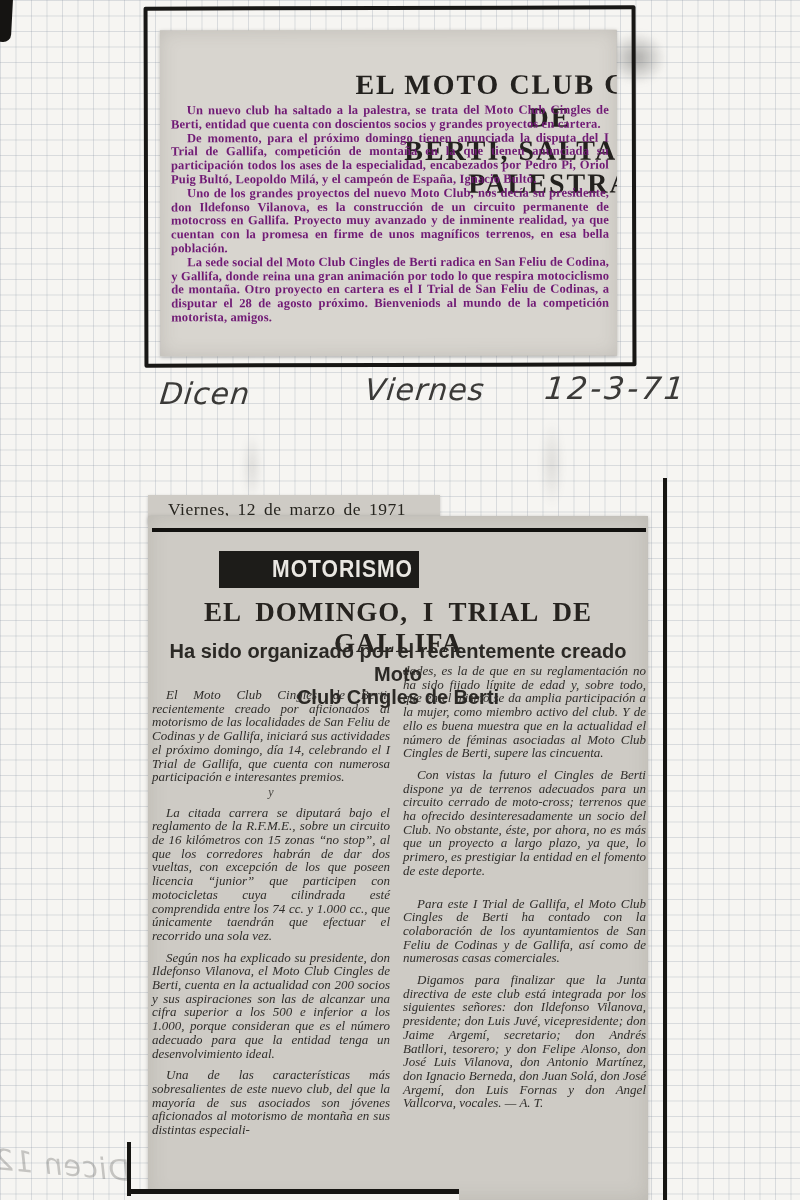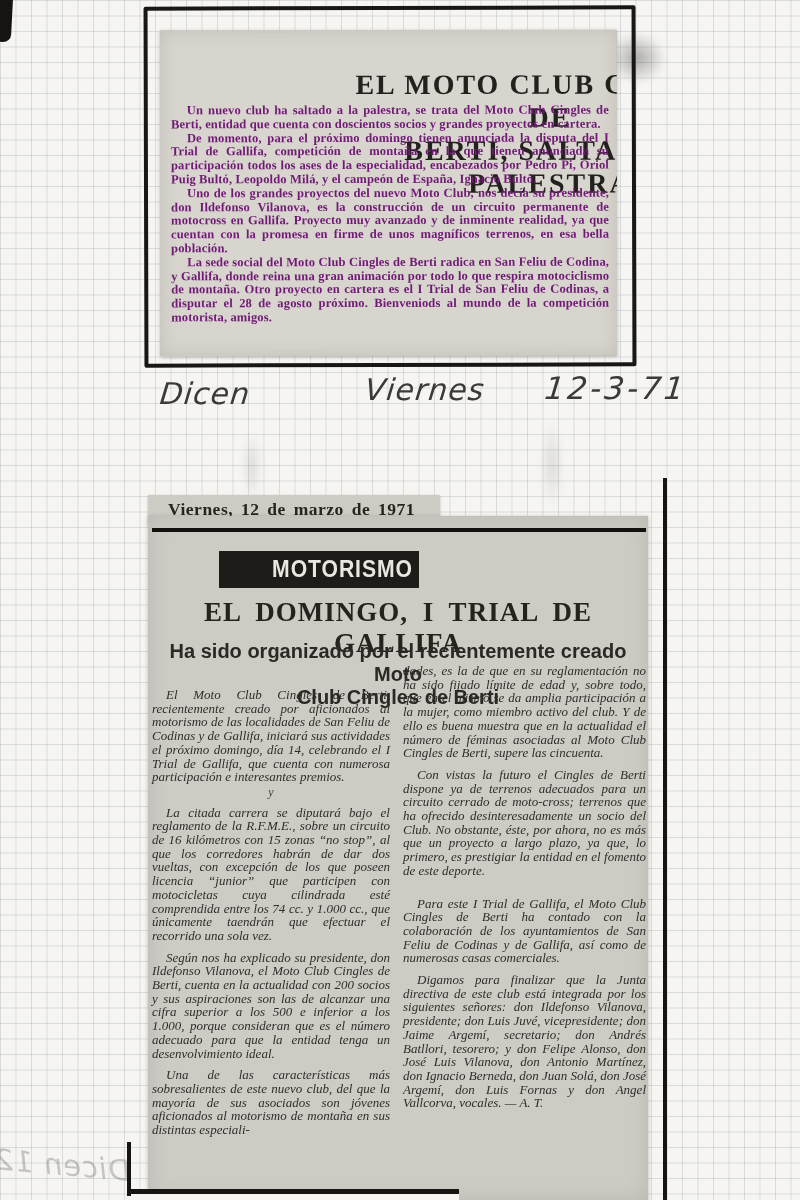--- a/index.html
+++ b/index.html
@@ -39,21 +39,21 @@
         transform:scaleX(-1) rotate(-5deg);}
   
   .smudge{background:radial-gradient(closest-side, rgba(80,80,78,.45), rgba(80,80,78,0));
           filter:blur(3px);}
   .smudge-a{left:608px;top:32px;width:58px;height:52px;}
   .smudge-b{left:242px;top:432px;width:20px;height:70px;opacity:.35;}
   .smudge-c{left:540px;top:420px;width:24px;height:88px;opacity:.35;}
   .corner-mark{left:-4px;top:-6px;width:16px;height:48px;background:#151412;
           border-radius:0 0 8px 2px;transform:rotate(3deg);}
   
-  .dateline{left:168px;top:499px;font-size:17.5px;font-weight:bold;color:#27251f;
+  .dateline{left:168px;top:499px;font-size:17.5px;font-weight:normal;color:#27251f;
           letter-spacing:.5px;word-spacing:3px;}
   .rule2{left:152px;top:528px;width:494px;height:4px;background:#12110f;z-index:4;}
   .motobox{left:219px;top:551px;width:174px;height:37px;background:#1d1c19;z-index:4;
           display:flex;align-items:center;justify-content:flex-end;padding-left:26px;}
   .motobox span{color:#e9e7e2;font-family:"Liberation Sans",sans-serif;font-weight:bold;
           font-size:23px;letter-spacing:1px;transform:scaleX(.92);}
   .c2-head{left:150px;top:597px;width:496px;text-align:center;font-weight:bold;
           font-size:27px;letter-spacing:1px;word-spacing:7px;color:#26231f;z-index:4;}
   .c2-sub{left:152px;top:640px;width:492px;text-align:center;z-index:4;
           font-family:"Liberation Sans",sans-serif;font-weight:bold;font-size:20px;

